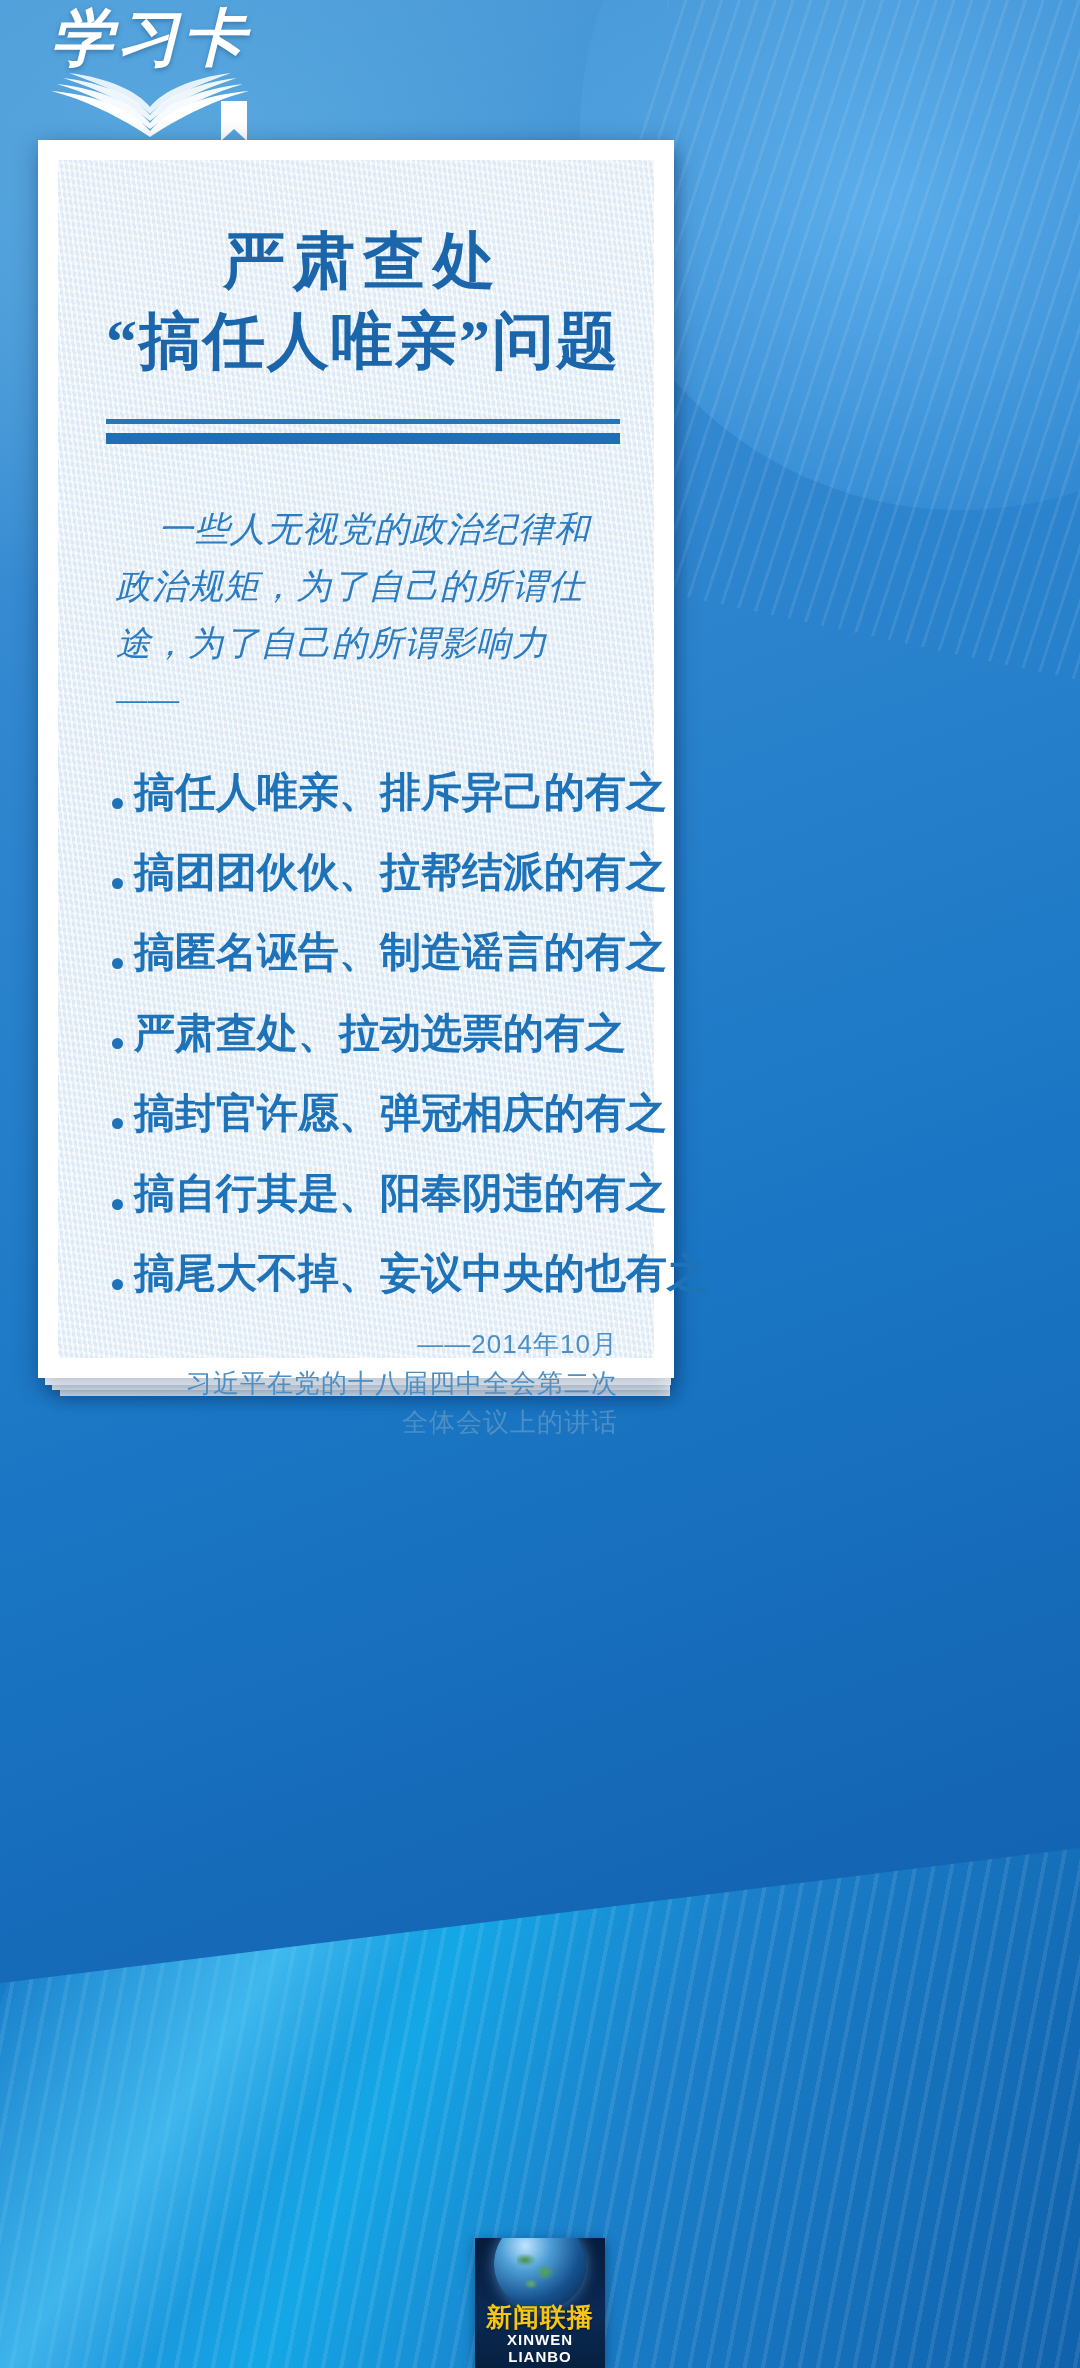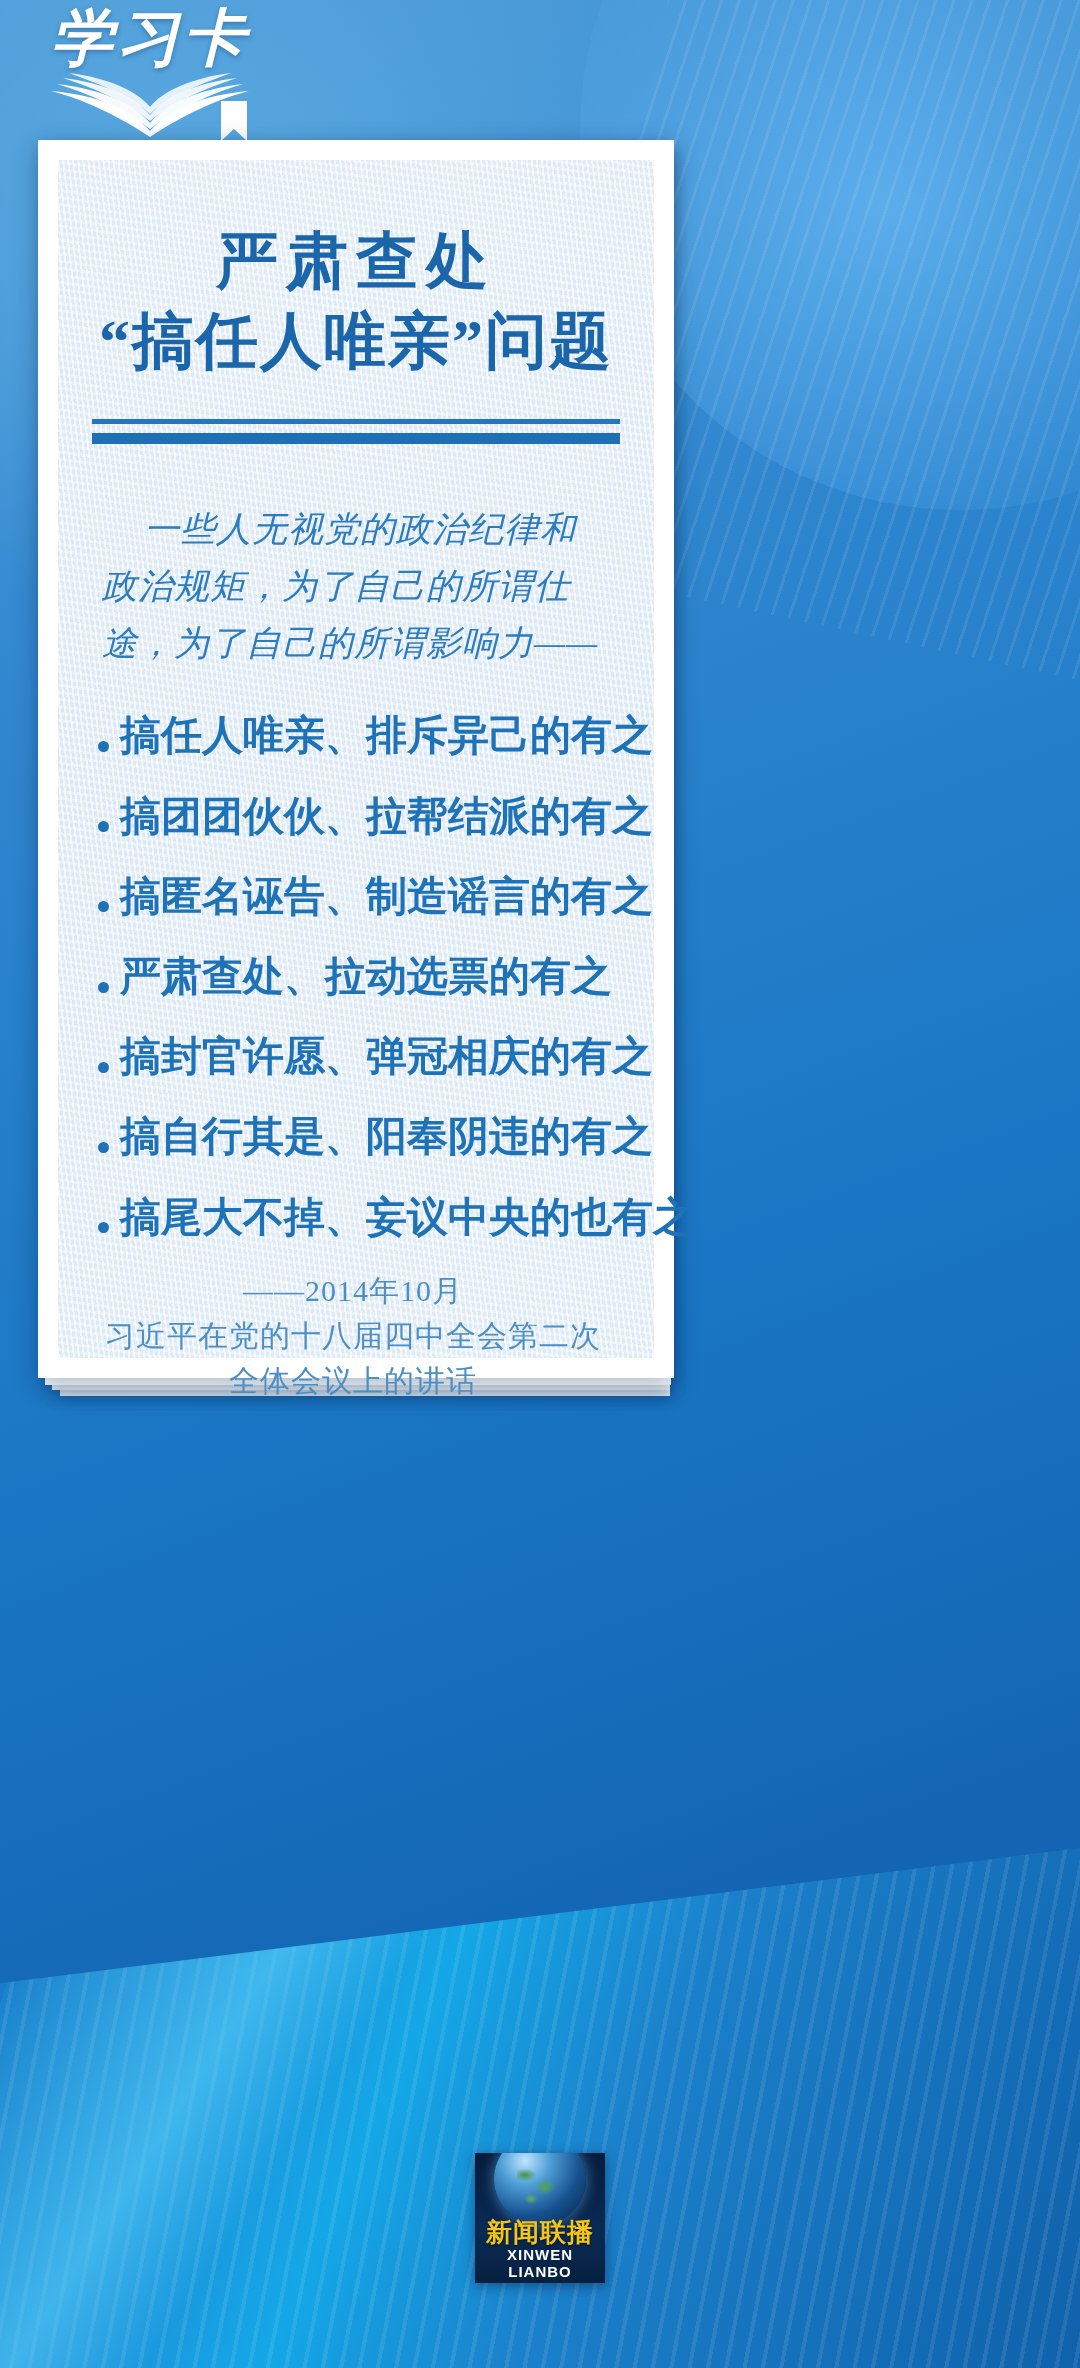--- a/index.html
+++ b/index.html
@@ -83,21 +83,21 @@
     background:#ffffff;
     padding:20px;
     box-shadow:0 6px 24px rgba(0,30,70,.30);
   }
   .card-inner {
     width:100%; height:100%;
     background:
       repeating-linear-gradient(83deg, rgba(255,255,255,.55) 0 2px, rgba(205,222,238,.22) 2px 5px),
       repeating-linear-gradient(8deg,  rgba(255,255,255,.40) 0 3px, rgba(200,218,236,.18) 3px 7px),
       linear-gradient(170deg,#eaf2f9 0%,#e5eff8 50%,#e9f2fa 100%);
-    padding:34px 30px 26px 30px;
+    padding:34px 30px 26px 44px;
     display:flex; flex-direction:column;
   }
 
   
   .title {
     text-align:center;
     font-family:"Liberation Serif","DejaVu Serif",serif;
     font-weight:700;
     color:#1b66ab;
     line-height:1.22;
@@ -138,35 +138,35 @@
     font-family:"Liberation Sans","DejaVu Sans",sans-serif;
     font-weight:700;
     font-size:41px; line-height:1.42;
     letter-spacing:0px;
     white-space:nowrap;
   }
 
   
   .attrib {
     margin-top:auto;
-    text-align:center;
+    text-align:right;
     padding-right:6px;
     color:#4d8fc4;
-    font-family:Liberation Serif, serif;
+    font-family:Liberation Sans, sans-serif;
     font-weight:300;
-    font-size:30px;
+    font-size:26px;
     line-height:1.50;
     letter-spacing:1px;
   }
   .attrib div { white-space:nowrap; }
 
   
   .footer {
     position:absolute; left:0; bottom:0; width:100%; height:300px;
-    display:flex; align-items:center; justify-content:center;text-decoration:underline;
+    display:flex; align-items:flex-end; justify-content:center;text-decoration:underline;
   }
   .cctv-logo {
     width:130px; height:130px;
     background:linear-gradient(180deg,#071c3c 0%,#0a2a55 60%,#06203f 100%);
     position:relative; overflow:hidden;
     box-shadow:0 3px 12px rgba(0,20,50,.45);
   }
   .cctv-logo .globe {
     position:absolute; top:-20px; left:50%; transform:translateX(-50%);
     width:92px; height:92px; border-radius:50%;

